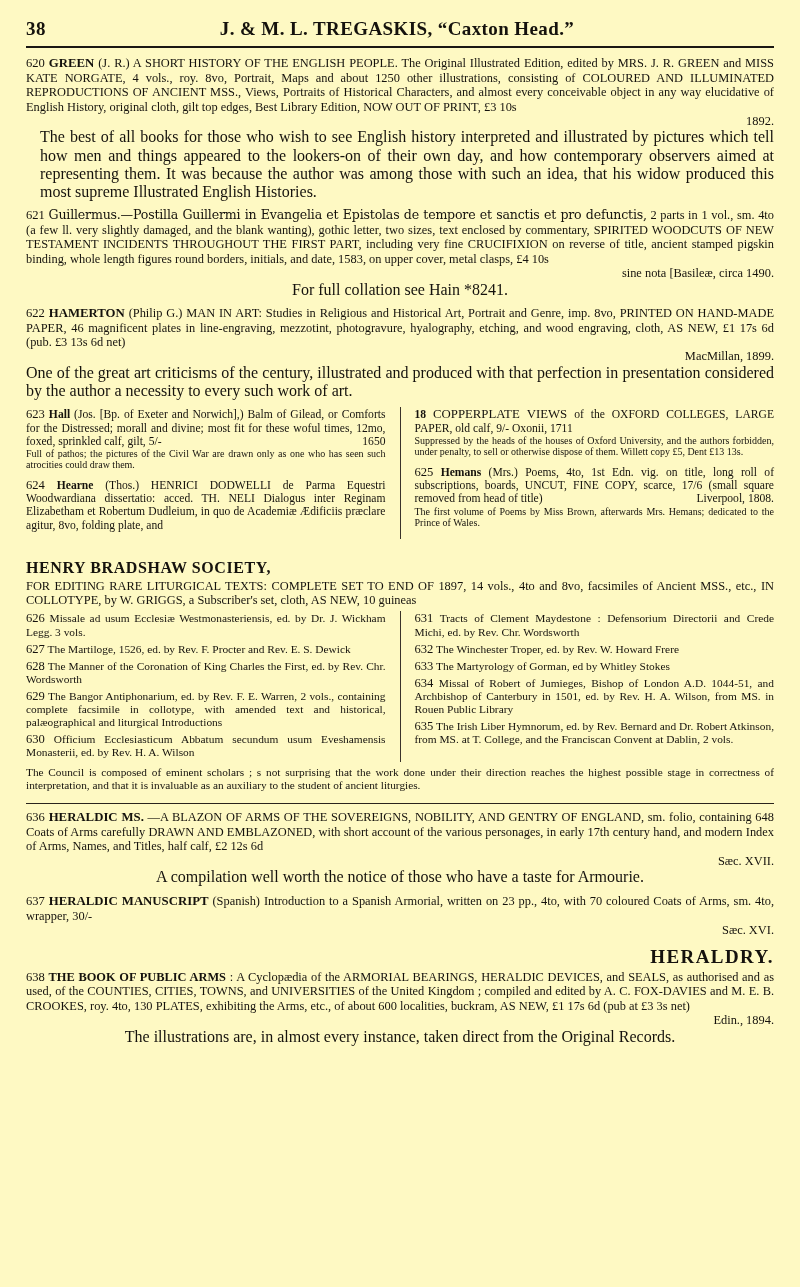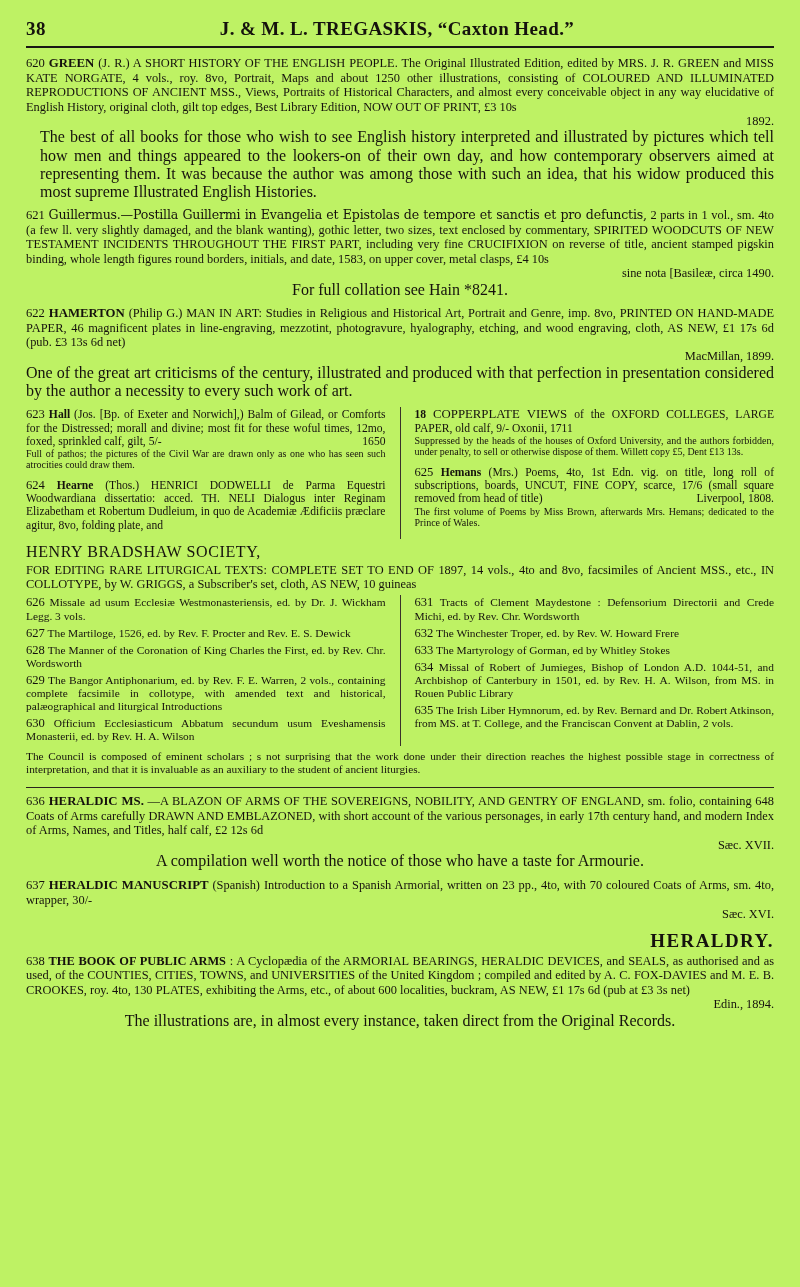--- a/index.html
+++ b/index.html
@@ -13,21 +13,21 @@
     font-family: "Liberation Serif", serif;
     color: #15120d;
     -webkit-font-smoothing: none;
   }
   .page {
     position: relative;
     width: 800px;
     min-height: 1287px;
     padding: 18px 26px 10px 26px;
     box-sizing: border-box;
-    background: #bef264;
+    background: #fef9c3;
   }
   
   .running-head {
     display: flex;
     align-items: baseline;
     font-weight: bold;
   }
   .folio {
     font-size: 19px;
     letter-spacing: 0.5px;
@@ -109,24 +109,24 @@
   }
   .col .entry {
     font-size: 11.6px;
     line-height: 1.14;
   }
   .col .note {
     font-size: 10px;
   }
   
   .society-title {
-    font-weight: normal;
+    font-weight: bold;
     font-size: 16px;
     letter-spacing: 0.6px;
-    margin: 4px 0 2px 0;
+    margin: 20px 0 2px 0;
   }
   .society-sub {
     font-size: 12.4px;
     line-height: 1.16;
     text-align: justify;
     margin-bottom: 4px;
   }
   .soc-list .entry {
     font-size: 11.4px;
     line-height: 1.13;

